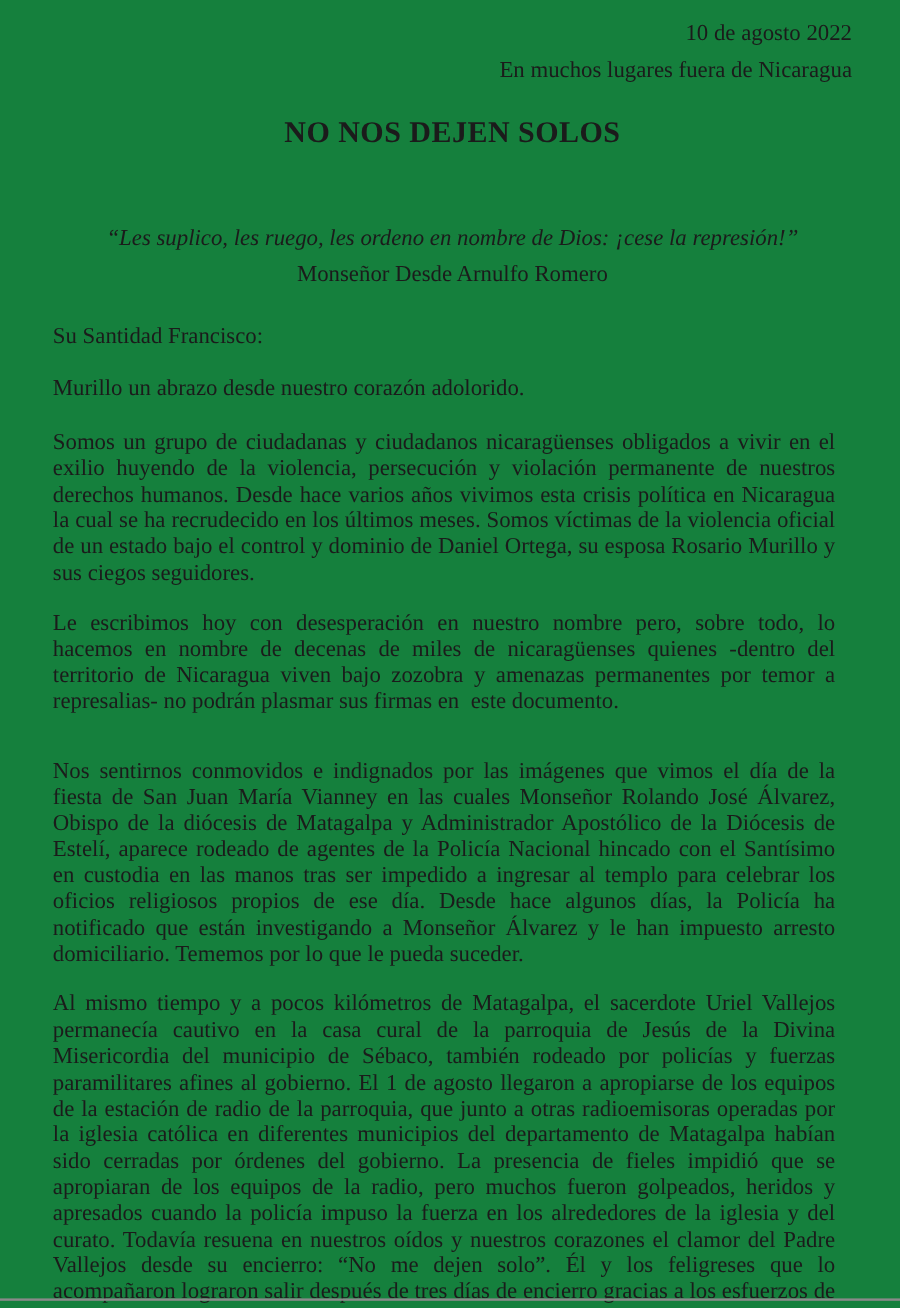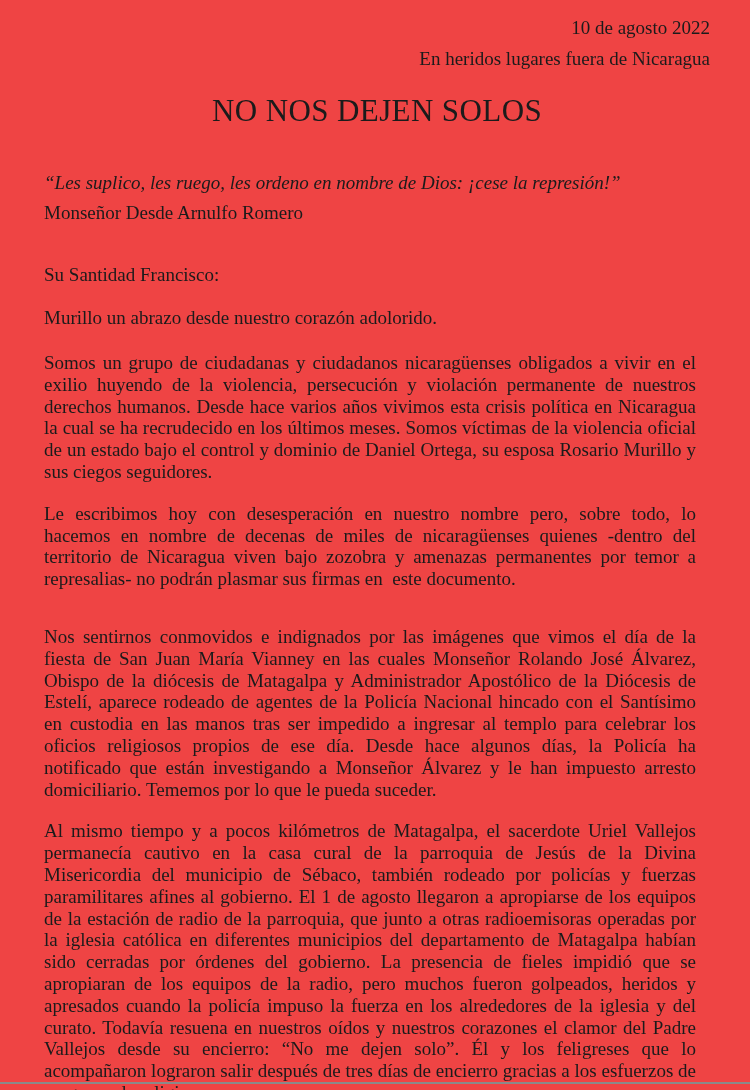--- a/index.html
+++ b/index.html
@@ -13,46 +13,46 @@
     font-family: "Liberation Serif", "DejaVu Serif", serif;
     color: #1b1b1b;
     overflow: hidden;
   }
   .page {
     position: relative;
     box-sizing: border-box;
     width: 750px;
     height: 1090px;
     padding: 12px 40px 0 44px;
-    background: #ef4444;
+    background: #15803d;
   }
   .header {
     text-align: right;
     font-size: 19px;
     line-height: 31px;
   }
   .title {
     margin: 22px 0 0 0;
     text-align: center;
-    font-size: 31px;
-    font-weight: 400;
+    font-size: 25px;
+    font-weight: 700;
     letter-spacing: 0.4px;
     line-height: 30px;
   }
   .epigraph {
-    margin-top: 42px;
-    text-align: left;
+    margin-top: 58px;
+    text-align: center;
     font-size: 19px;
     line-height: 30px;
   }
   .epigraph .quote {
     font-style: italic;
   }
   .salutation {
-    margin-top: 36px;
+    margin-top: 26px;
     font-size: 19px;
     line-height: 22px;
   }
   .greeting {
     margin-top: 21px;
     font-size: 19px;
     line-height: 22px;
   }
   p.para {
     margin: 20px 14px 0 0;
@@ -76,21 +76,21 @@
     background: #8a8a8a;
   }
 </style>
 </head>
 <body>
 
 <div class="page">
 
   <div class="header">
     <div>10 de agosto 2022</div>
-    <div>En heridos lugares fuera de Nicaragua</div>
+    <div>En muchos lugares fuera de Nicaragua</div>
   </div>
 
   <h1 class="title">NO NOS DEJEN SOLOS</h1>
 
   <div class="epigraph">
     <div class="quote">“Les suplico, les ruego, les ordeno en nombre de Dios: ¡cese la represión!”</div>
     <div class="attribution">Monseñor Desde Arnulfo Romero</div>
   </div>
 
   <div class="salutation">Su Santidad Francisco:</div>

